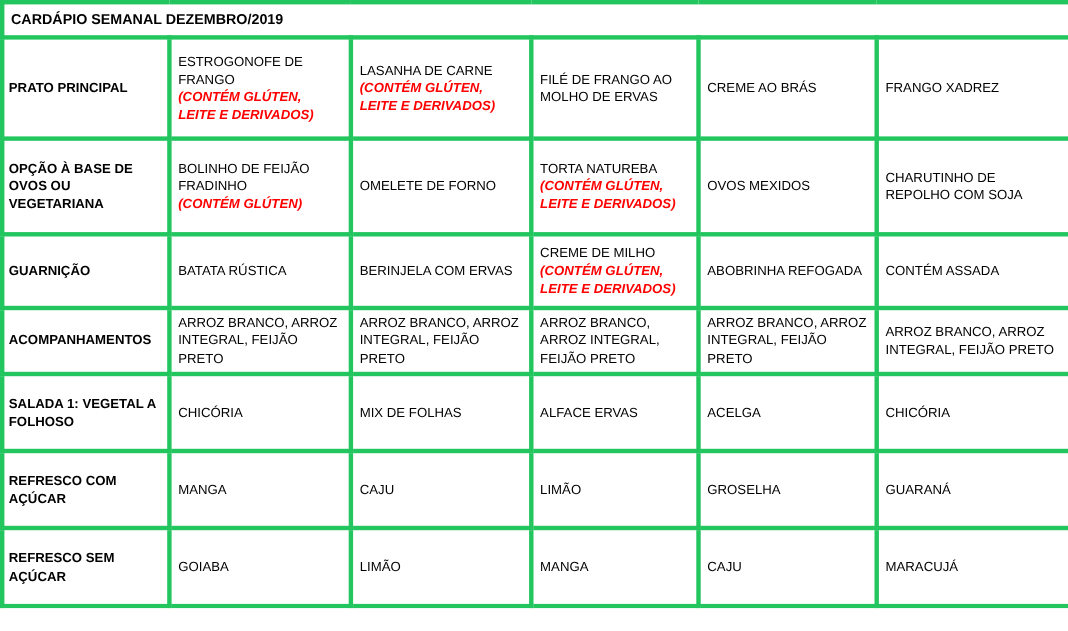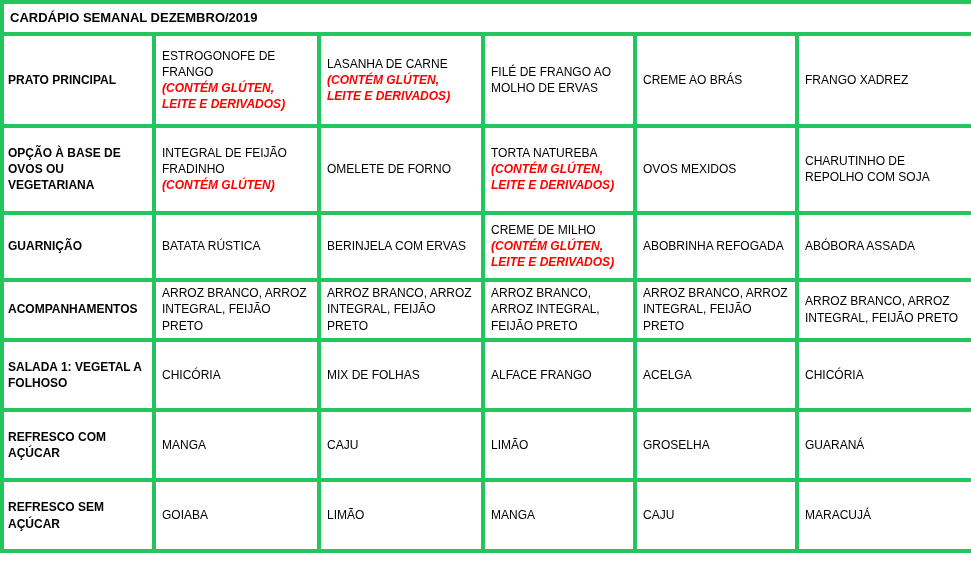--- a/index.html
+++ b/index.html
@@ -78,21 +78,21 @@
         <div class="t">CREME AO BRÁS</div>
       </td>
       <td>
         <div class="t">FRANGO XADREZ</div>
       </td>
     </tr>
 
     <tr class="r1">
       <td class="label">OPÇÃO À BASE DE OVOS OU VEGETARIANA</td>
       <td>
-        <div class="t">INTEGRAL DE FEIJÃO FRADINHO</div>
+        <div class="t">BOLINHO DE FEIJÃO FRADINHO</div>
         <div class="w">(CONTÉM GLÚTEN)</div>
       </td>
       <td>
         <div class="t">OMELETE DE FORNO</div>
       </td>
       <td>
         <div class="t">TORTA NATUREBA</div>
         <div class="w">(CONTÉM GLÚTEN, LEITE E DERIVADOS)</div>
       </td>
       <td>
@@ -112,21 +112,21 @@
         <div class="t">BERINJELA COM ERVAS</div>
       </td>
       <td>
         <div class="t">CREME DE MILHO</div>
         <div class="w">(CONTÉM GLÚTEN, LEITE E DERIVADOS)</div>
       </td>
       <td>
         <div class="t">ABOBRINHA REFOGADA</div>
       </td>
       <td>
-        <div class="t">ABÓBORA ASSADA</div>
+        <div class="t">CONTÉM ASSADA</div>
       </td>
     </tr>
 
     <tr class="r3">
       <td class="label">ACOMPANHAMENTOS</td>
       <td>
         <div class="t">ARROZ BRANCO, ARROZ INTEGRAL, FEIJÃO PRETO</div>
       </td>
       <td>
         <div class="t">ARROZ BRANCO, ARROZ INTEGRAL, FEIJÃO PRETO</div>
@@ -144,21 +144,21 @@
 
     <tr class="r4">
       <td class="label">SALADA 1: VEGETAL A FOLHOSO</td>
       <td>
         <div class="t">CHICÓRIA</div>
       </td>
       <td>
         <div class="t">MIX DE FOLHAS</div>
       </td>
       <td>
-        <div class="t">ALFACE FRANGO</div>
+        <div class="t">ALFACE ERVAS</div>
       </td>
       <td>
         <div class="t">ACELGA</div>
       </td>
       <td>
         <div class="t">CHICÓRIA</div>
       </td>
     </tr>
 
 

